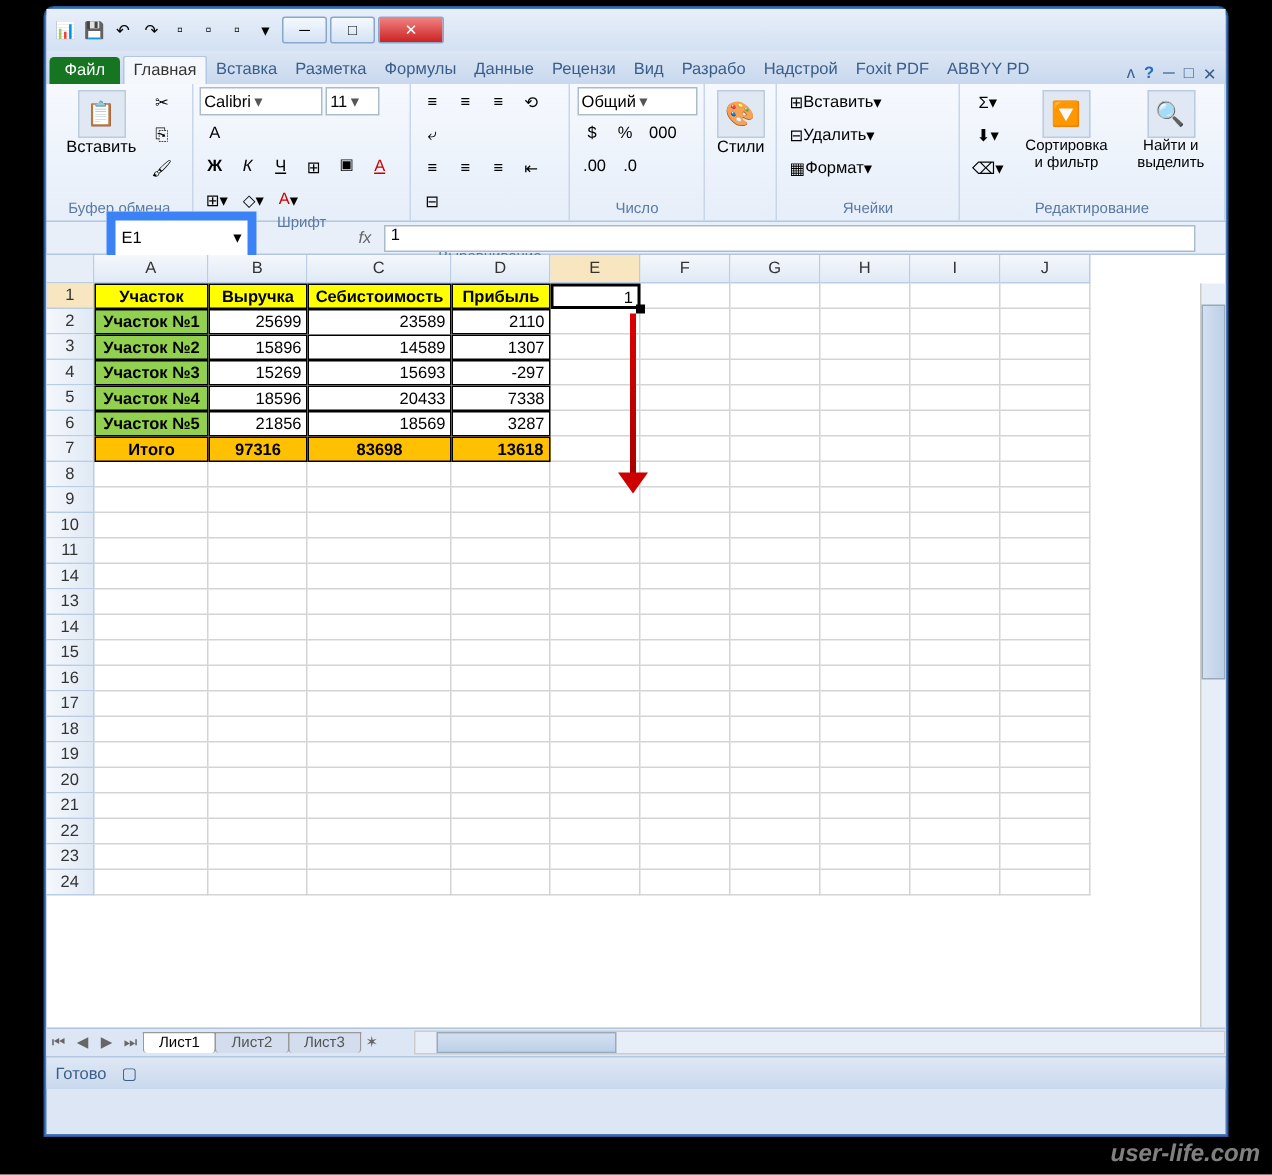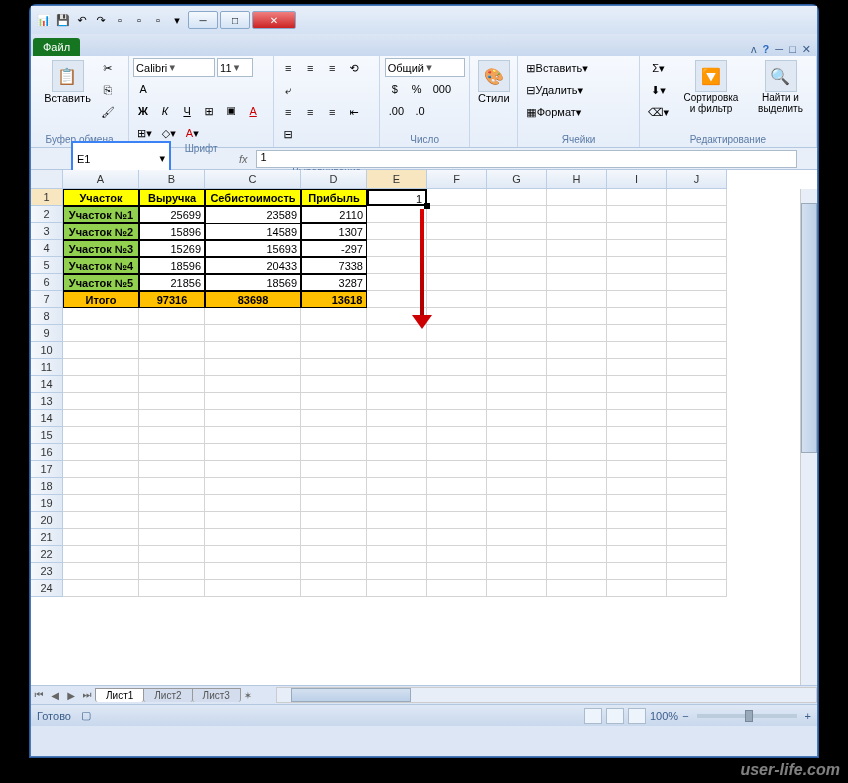--- a/index.html
+++ b/index.html
@@ -28,21 +28,21 @@
 .styles-g { width: 48px; }
 .cells-g { width: 124px; }
 .edit-g { flex: 1; }
 .btnrow { display: flex; gap: 2px; align-items: center; flex-wrap: wrap; }
 .rb { height: 20px; min-width: 20px; padding: 0 3px; border: 1px solid transparent; display: flex; align-items: center; justify-content: center; cursor: pointer; font-size: 11px; }
 .combo { height: 19px; border: 1px solid #abc; background: #fff; display: flex; align-items: center; padding: 0 2px; font-size: 11px; }
 .dd { width: 10px; text-align: center; color: #555; }
 .bigbtn { display: flex; flex-direction: column; align-items: center; padding: 2px 4px; cursor: pointer; }
 .bigbtn .ico { width: 32px; height: 32px; background: #e0e8f4; border: 1px solid #bcd; display: flex; align-items: center; justify-content: center; font-size: 16px; }
 .formulabar { height: 22px; background: #e8eff9; border-bottom: 1px solid #b3c7e1; display: flex; align-items: center; font-size: 11px; }
-.namebox { width: 100px; background: #fff; border: 2px solid #3b82f6; height: 36px; margin-left: 40px; padding: 0 4px; display: flex; align-items: center; }
+.namebox { width: 100px; background: #fff; border: 6px solid #3b82f6; height: 36px; margin-left: 40px; padding: 0 4px; display: flex; align-items: center; }
 .fx { margin: 0 8px; font-style: italic; color: #666; cursor: pointer; }
 .formula-input { flex: 1; background: #fff; border: 1px solid #abc; height: 18px; padding: 0 4px; margin-right: 20px; }
 .sheet { position: relative; height: 534px; background: #fff; overflow: hidden; }
 .corner { position: absolute; left: 0; top: 0; width: 32px; height: 19px; background: #e8eef7; border-right: 1px solid #b9cde5; border-bottom: 1px solid #b9cde5; }
 .colhdrs { position: absolute; left: 32px; top: 0; height: 19px; display: flex; }
 .colhdr { background: linear-gradient(#f5f8fc,#e0e9f5); border-right: 1px solid #b9cde5; border-bottom: 1px solid #b9cde5; text-align: center; font-size: 11px; line-height: 19px; color: #333; }
 .colhdr.sel { background: #f8e6c0; }
 .rowhdrs { position: absolute; left: 0; top: 19px; width: 32px; }
 .rowhdr { height: 17px; background: linear-gradient(90deg,#f5f8fc,#e0e9f5); border-right: 1px solid #b9cde5; border-bottom: 1px solid #b9cde5; text-align: center; font-size: 11px; line-height: 17px; color: #333; }
 .rowhdr.sel { background: #f8e6c0; }
@@ -89,20 +89,33 @@
     </div>
     <div class="winbtns">
       <div class="winbtn">─</div>
       <div class="winbtn">□</div>
       <div class="winbtn close">✕</div>
     </div>
   </div>
 
   <div class="tabs">
     <div class="tab-file">Файл</div>
+    <div id="tabs-container" style="display: flex;">
+        <div class="tab active">Главная</div>
+        <div class="tab">Вставка</div>
+        <div class="tab">Разметка</div>
+        <div class="tab">Формулы</div>
+        <div class="tab">Данные</div>
+        <div class="tab">Рецензи</div>
+        <div class="tab">Вид</div>
+        <div class="tab">Разрабо</div>
+        <div class="tab">Надстрой</div>
+        <div class="tab">Foxit PDF</div>
+        <div class="tab">ABBYY PD</div>
+      </div>
     <div class="tabs-right">
       <span>ᴧ</span>
       <span style="color:#2a6ac2;font-weight:bold">?</span>
       <span>─</span>
       <span>□</span>
       <span>✕</span>
     </div>
   </div>
 
   <div class="ribbon">
@@ -575,28 +588,17 @@
       <span class="nav-btn">✶</span>
       <div class="hscroll">
           <div class="hscroll-thumb"></div>
         </div>
     </div>
   </div>
 
   <div class="statusbar">
     <span>Готово</span>
     <span style="margin-left:10px">▢</span>
-    <div class="status-right">
-      <div class="viewbtn"></div>
-      <div class="viewbtn"></div>
-      <div class="viewbtn"></div>
-      <span>100%</span>
-      <span>−</span>
-      <div class="zoom-slider">
-          <div class="zoom-thumb"></div>
-        </div>
-      <span>+</span>
-    </div>
   </div>
 
 </div>
 
 <div class="watermark">user-life.com</div>
 
 </body></html>

